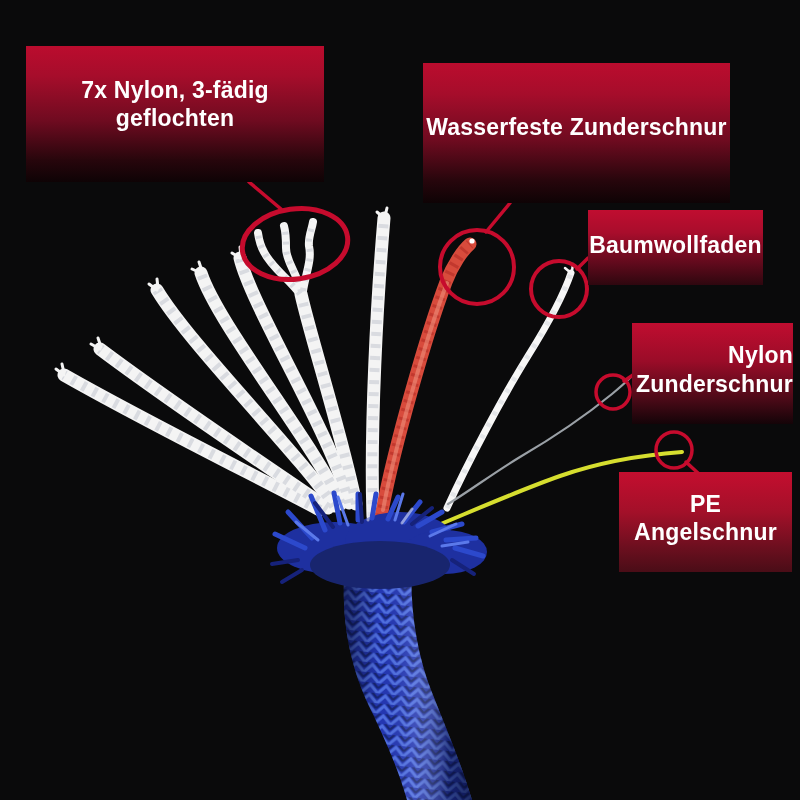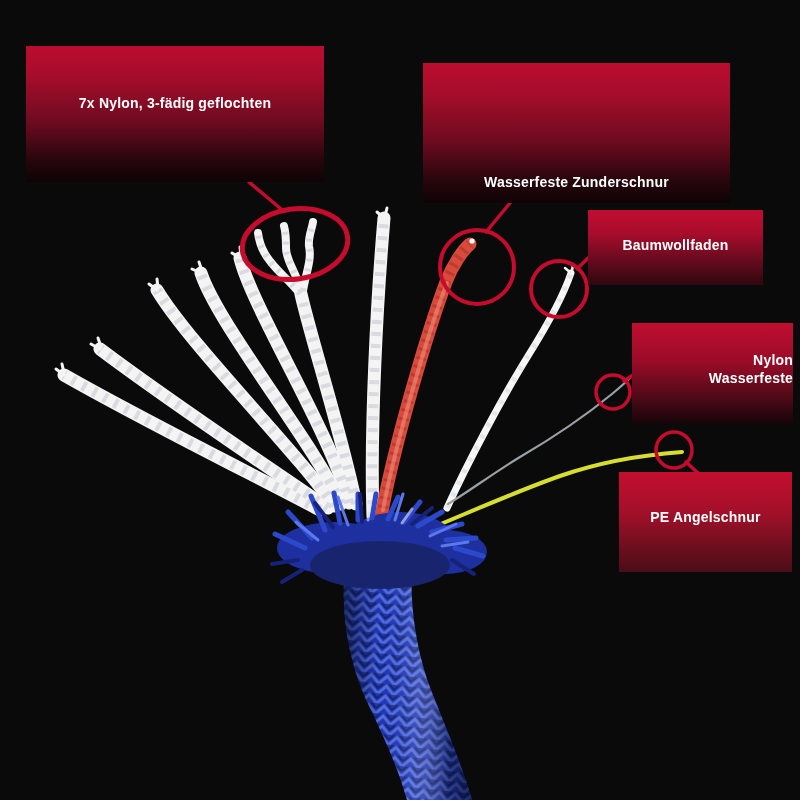--- a/index.html
+++ b/index.html
@@ -5,29 +5,29 @@
   html,body{margin:0;padding:0;background:#000;}
   #stage{
     position:relative;width:800px;height:800px;overflow:hidden;
     background:#0a0a0b;
     font-family:"Liberation Sans", sans-serif;
   }
   #photo{position:absolute;left:0;top:0;width:800px;height:800px;display:block;}
   .callout{
     position:absolute;
     display:flex;flex-direction:column;align-items:center;justify-content:center;
-    color:#ffffff;font-weight:bold;font-size:14px;line-height:1.22;
+    color:#ffffff;font-weight:bold;font-size:23px;line-height:1.22;
     text-align:center;letter-spacing:0.2px;
   }
   .grad-a{background:linear-gradient(180deg,#bb0c2e 0%,#a60d2b 22%,#6f0b20 55%,#27060c 84%,#0e0305 100%);}
   .grad-b{background:linear-gradient(180deg,#c00d30 0%,#a90d2c 30%,#700b20 62%,#2e070f 100%);}
   .grad-c{background:linear-gradient(180deg,#c00d30 0%,#9a0c28 38%,#4e0a18 74%,#140408 100%);}
   .grad-d{background:linear-gradient(180deg,#c40e2f 0%,#a31029 40%,#6d0f1f 75%,#4a0d17 100%);}
   #callout-braided     {left:26px; top:46px; width:298px;height:136px;padding-bottom:20px;box-sizing:border-box;}
-  #callout-tinder      {left:423px;top:63px; width:307px;height:140px;padding-bottom:12px;box-sizing:border-box;justify-content:flex-end;}
+  #callout-tinder      {left:423px;top:63px; width:307px;height:140px;padding-bottom:12px;box-sizing:border-box;}
   #callout-cotton      {left:588px;top:210px;width:175px;height:75px; padding-bottom:4px; box-sizing:border-box;}
   #callout-nylon-line  {left:632px;top:323px;width:161px;height:101px;padding-bottom:8px;padding-left:30px;
                         box-sizing:border-box;align-items:flex-end;text-align:left;}
   #callout-pe-line     {left:619px;top:472px;width:173px;height:100px;padding-bottom:8px;box-sizing:border-box;}
 </style>
 </head>
 <body>
 
 <div id="stage">
 
@@ -185,20 +185,20 @@
   <div class="callout grad-a" id="callout-tinder">
     <span>Wasserfeste Zunderschnur</span>
   </div>
 
   <div class="callout grad-b" id="callout-cotton">
     <span>Baumwollfaden</span>
   </div>
 
   <div class="callout grad-c" id="callout-nylon-line">
     <span>Nylon</span>
-    <span>Wasserfeste</span>
+    <span>Zunderschnur</span>
   </div>
 
   <div class="callout grad-d" id="callout-pe-line">
     <span>PE Angelschnur</span>
   </div>
 
 </div>
 
 </body></html>

